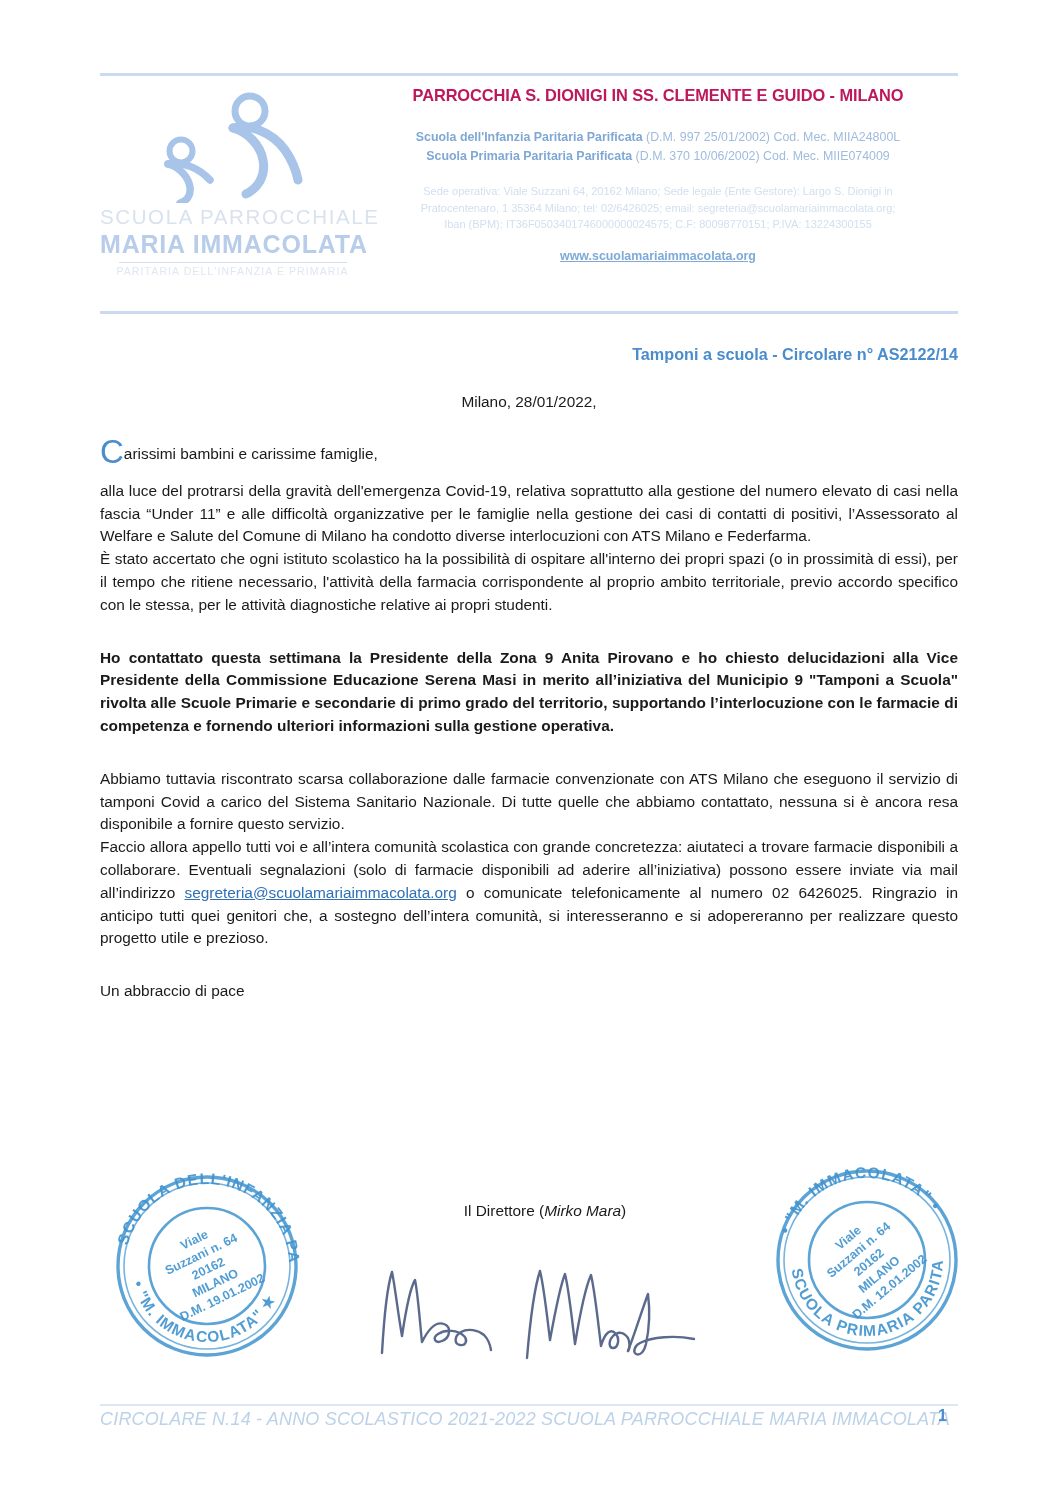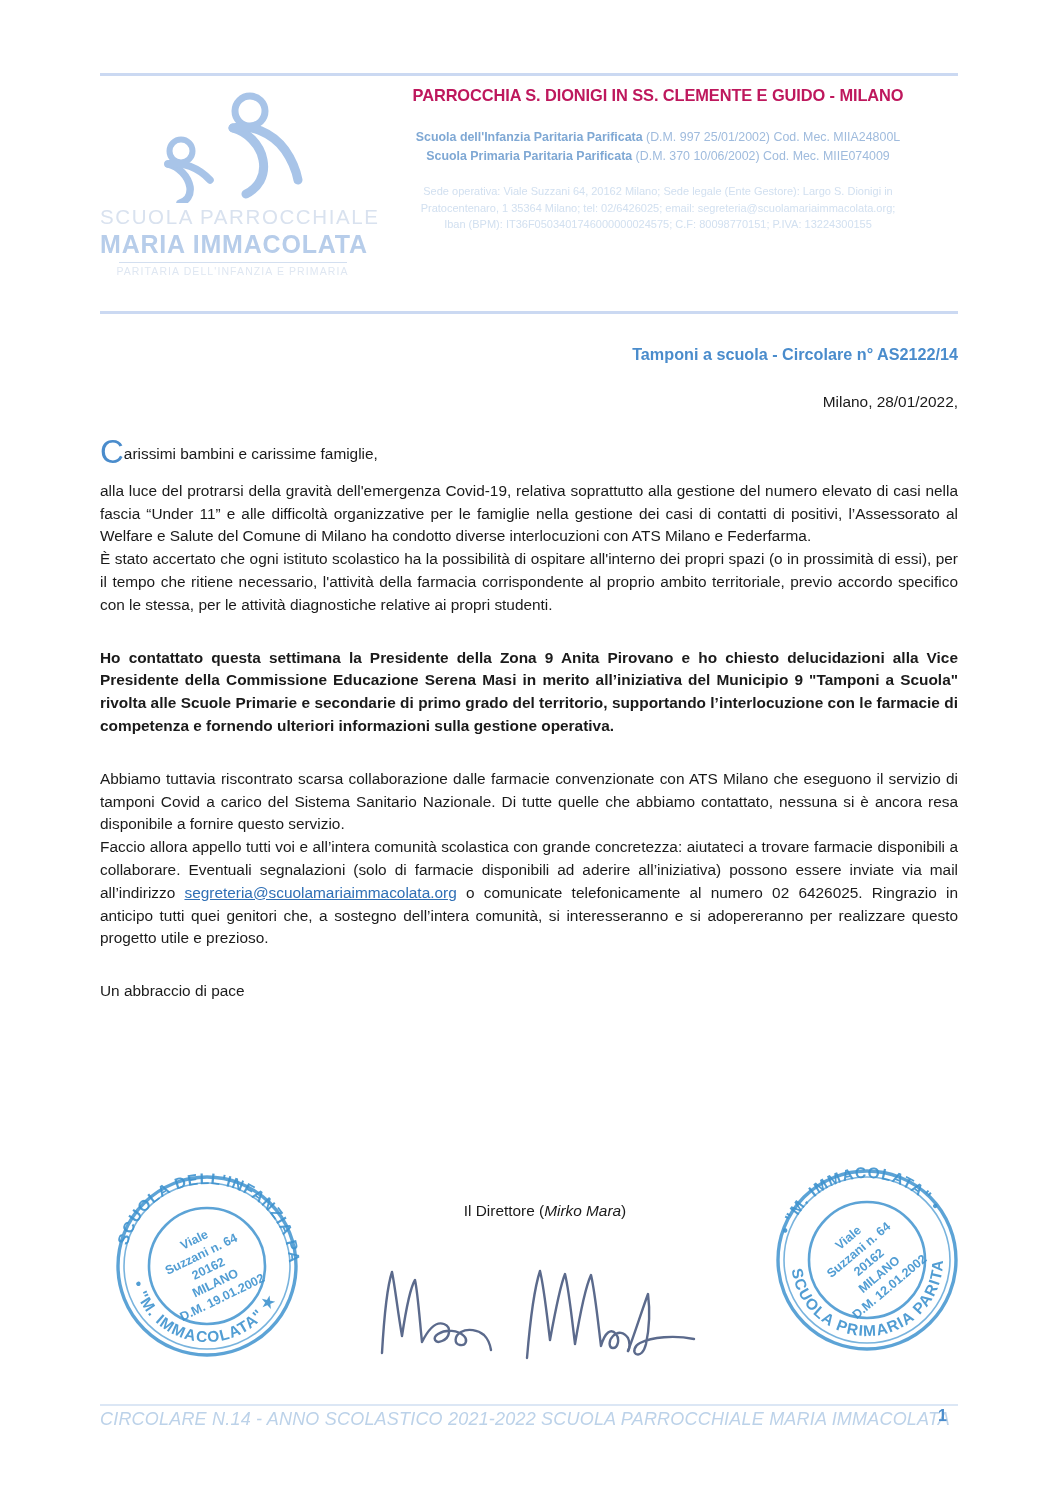--- a/index.html
+++ b/index.html
@@ -128,21 +128,21 @@
     text-align: right;
     font-size: 16.2px;
     font-weight: 700;
     color: #4a8ccc;
   }
   .city-date {
     position: absolute;
     left: 100px;
     top: 393px;
     width: 858px;
-    text-align: right;
+    text-align: center;
     font-size: 15.4px;
     color: #1a1a1a;
   }
 
   .content {
     position: absolute;
     left: 100px;
     top: 440px;
     width: 858px;
     font-size: 15.4px;
@@ -266,20 +266,21 @@
         <div><b>Scuola dell'Infanzia Paritaria Parificata</b><span> (D.M. 997 25/01/2002) Cod. Mec. MIIA24800L</span></div>
         <div><b>Scuola Primaria Paritaria Parificata</b><span> (D.M. 370 10/06/2002) Cod. Mec.  MIIE074009</span></div>
       </div>
 
       <div class="org-address">
         <div>Sede operativa: Viale Suzzani 64, 20162 Milano; Sede legale (Ente Gestore): Largo S. Dionigi in</div>
         <div>Pratocentenaro, 1 35364 Milano; tel: 02/6426025; email: segreteria@scuolamariaimmacolata.org;</div>
         <div>Iban (BPM): IT36F0503401746000000024575; C.F: 80098770151; P.IVA: 13224300155</div>
       </div>
 
+      <div class="org-web">www.scuolamariaimmacolata.org</div>
     </div>
   </div>
 
   <div class="rule rule-bottom"></div>
 
   <div class="subject">Tamponi a scuola - Circolare n° AS2122/14</div>
   <div class="city-date">Milano, 28/01/2022,</div>
 
   <div class="content">
 

